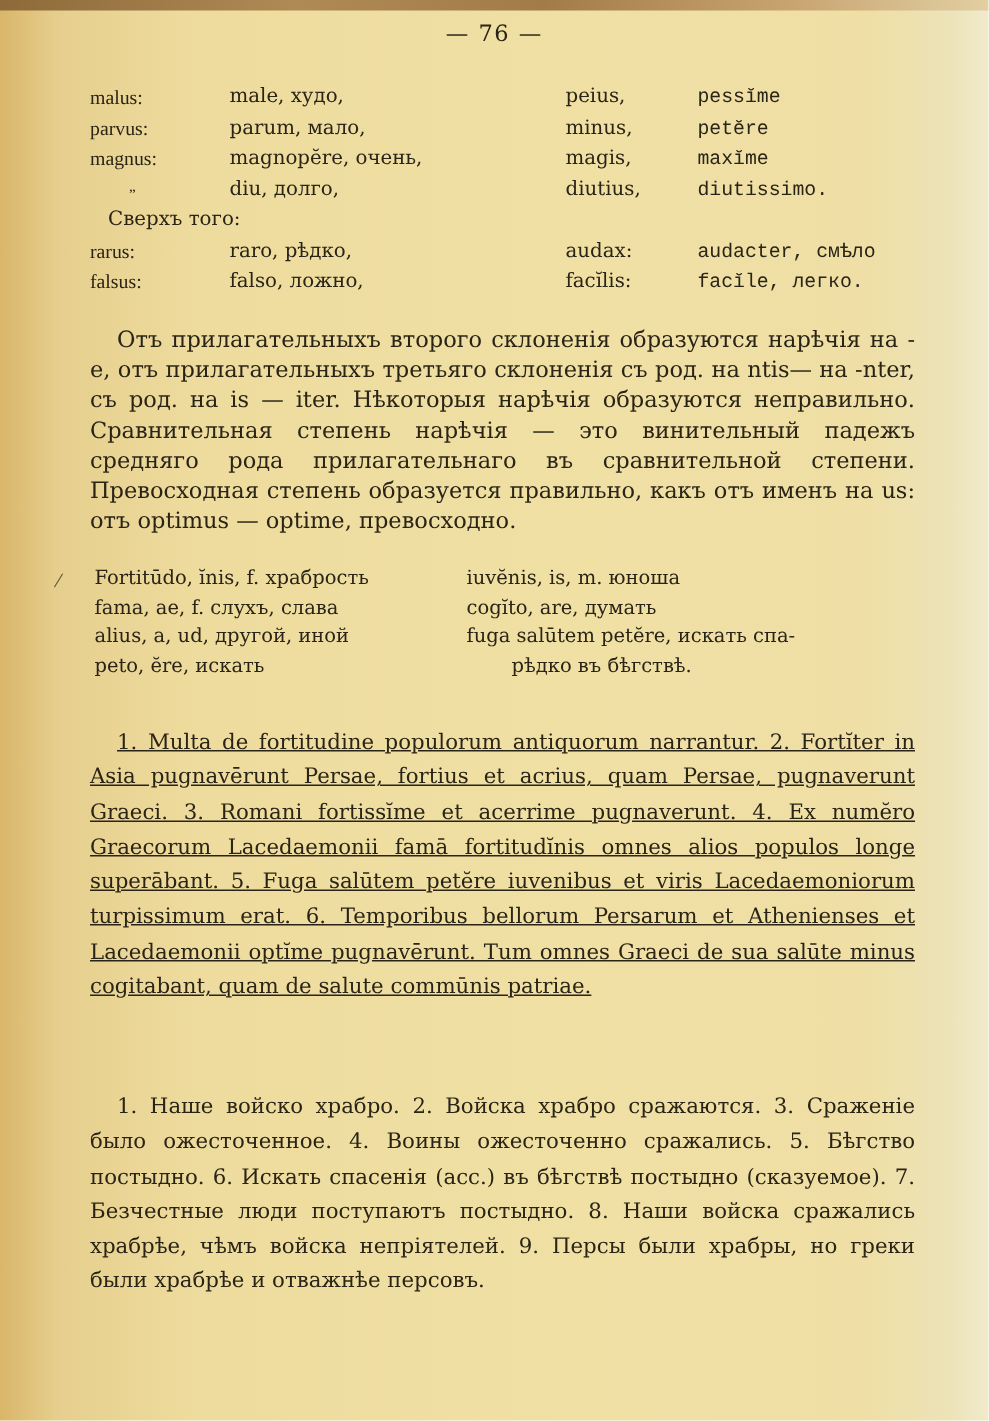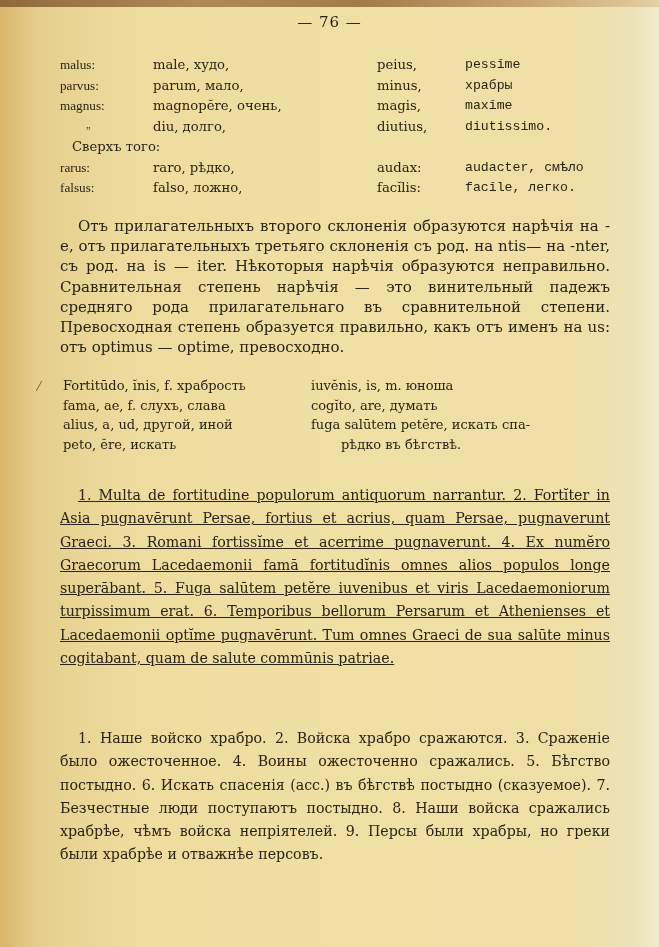--- a/index.html
+++ b/index.html
@@ -51,21 +51,21 @@
   <div class="row">
     <span class="c1">malus:</span>
     <span class="c2">male, худо,</span>
     <span class="c3">peius,</span>
     <span class="c4">pessĭme</span>
   </div>
   <div class="row">
     <span class="c1">parvus:</span>
     <span class="c2">parum, мало,</span>
     <span class="c3">minus,</span>
-    <span class="c4">храбры</span>
+    <span class="c4">petĕre</span>
   </div>
   <div class="row">
     <span class="c1">magnus:</span>
     <span class="c2">magnopĕre, очень,</span>
     <span class="c3">magis,</span>
     <span class="c4">maxĭme</span>
   </div>
   <div class="row">
     <span class="c1" style="left:26px;font-size:10px;">„</span>
     <span class="c2">diu, долго,</span>

